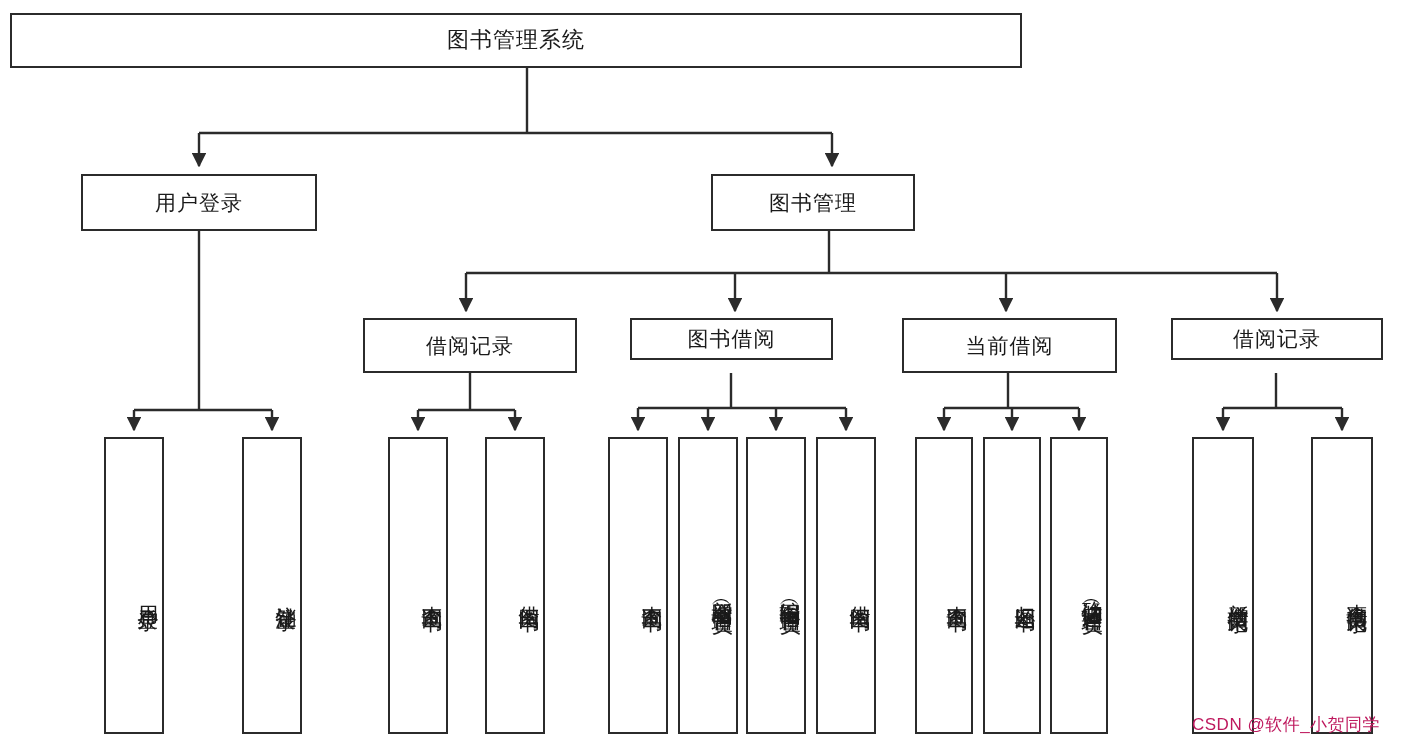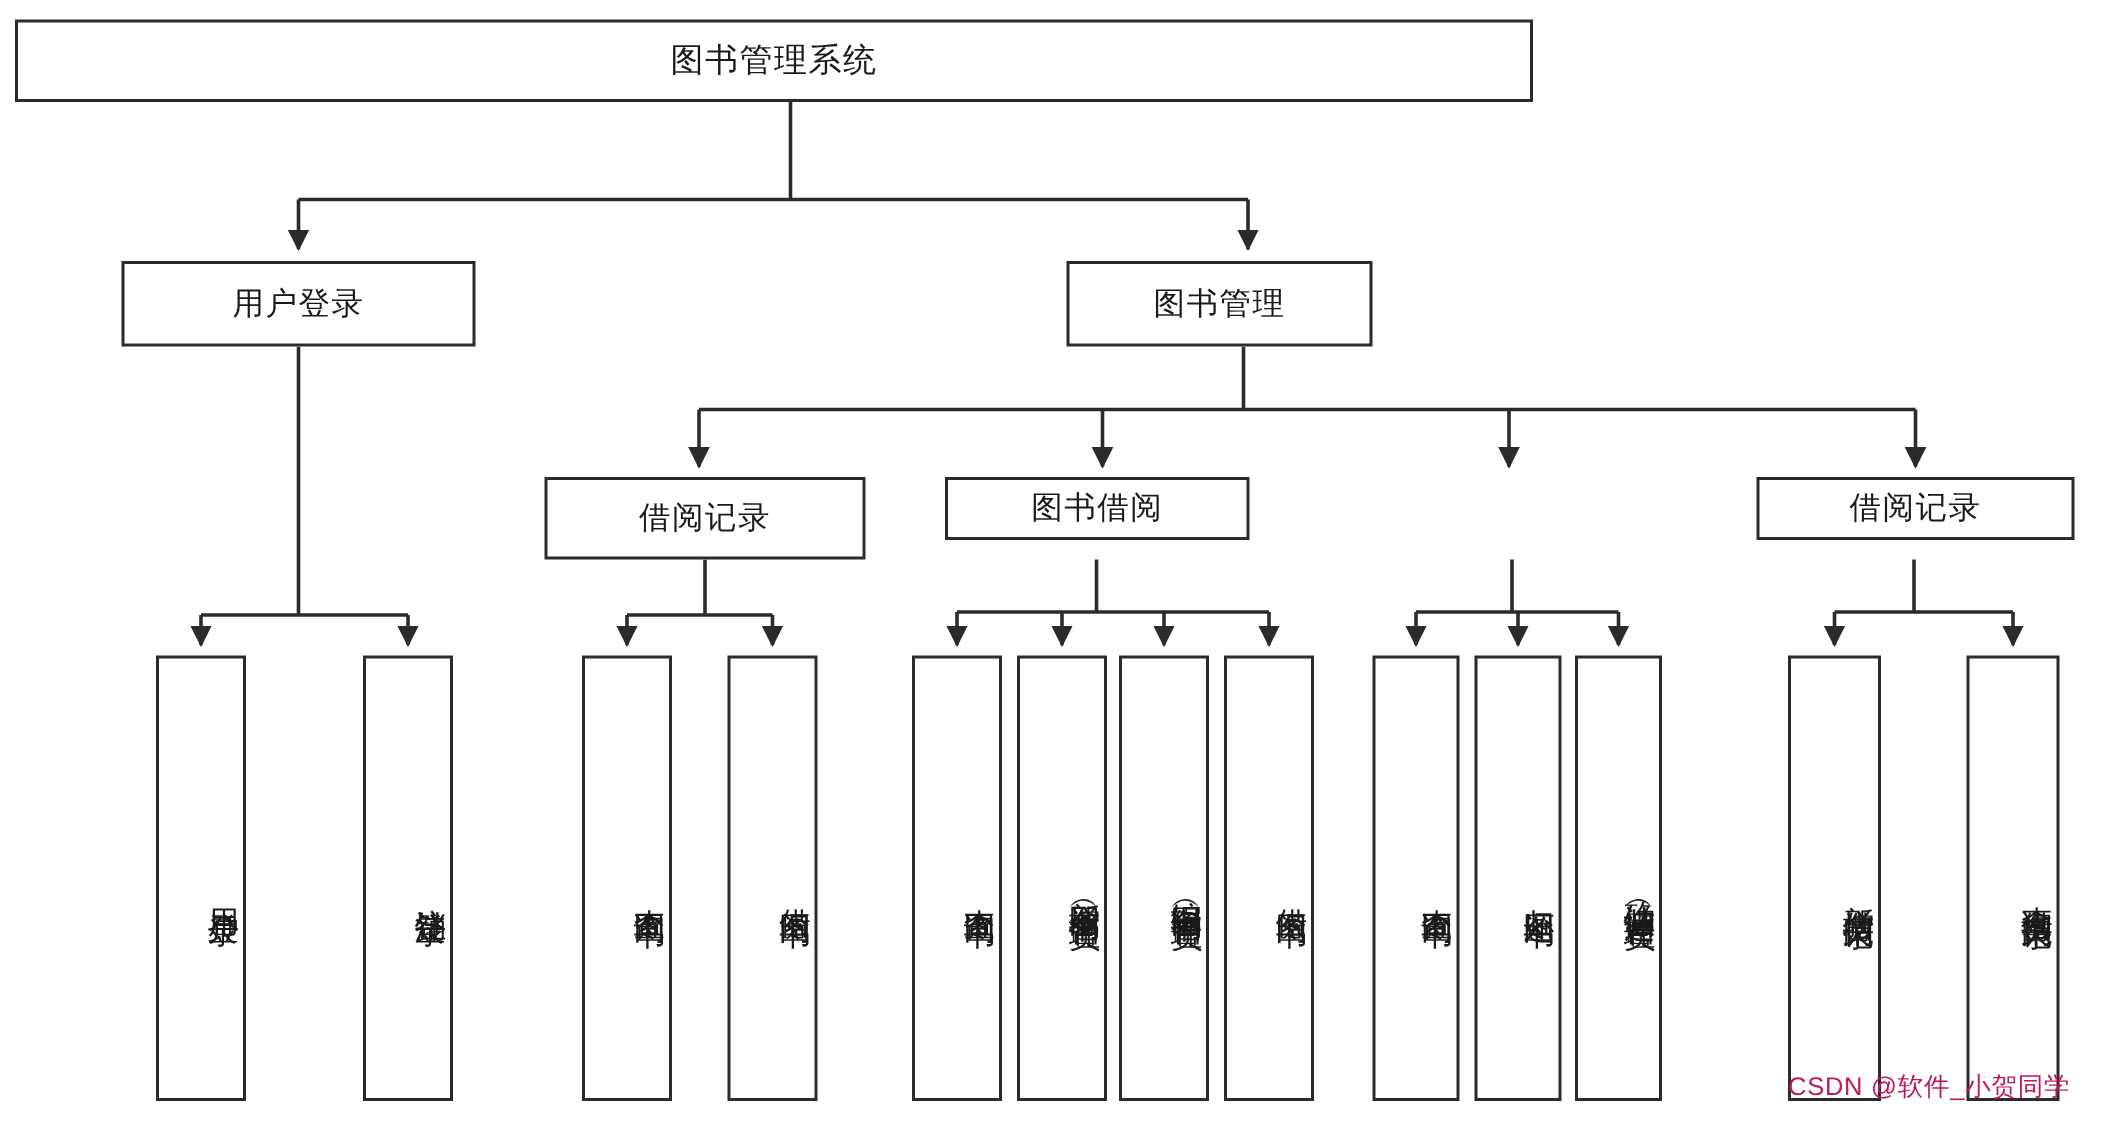--- a/index.html
+++ b/index.html
@@ -131,20 +131,23 @@
   <div class="node horiz" style="left:711px;top:174px;width:204px;height:57px;">
     <span>图书管理</span>
   </div>
 
   <div class="node horiz" style="left:363px;top:318px;width:214px;height:55px;">
     <span>借阅记录</span>
   </div>
   <div class="node horiz" style="left:630px;top:318px;width:203px;height:42px;">
     <span>图书借阅</span>
   </div>
+  <div class="node horiz" style="left:902px;top:318px;width:215px;height:55px;">
+    <span>当前借阅</span>
+  </div>
   <div class="node horiz" style="left:1171px;top:318px;width:212px;height:42px;">
     <span>借阅记录</span>
   </div>
 
   <div class="node vert" style="left:104px;top:437px;width:60px;height:297px;">
     <span class="vlabel">用户登录</span>
   </div>
   <div class="node vert" style="left:242px;top:437px;width:60px;height:297px;">
     <span class="vlabel">注销登录</span>
   </div>

